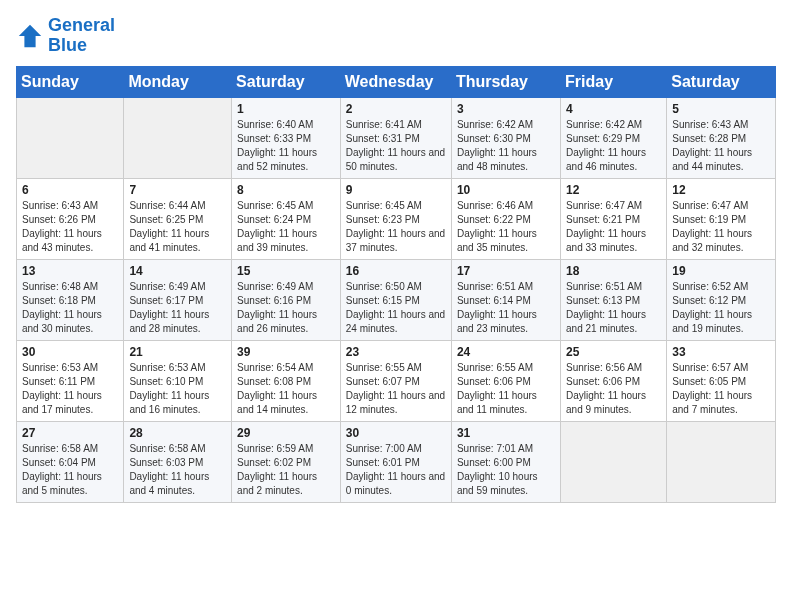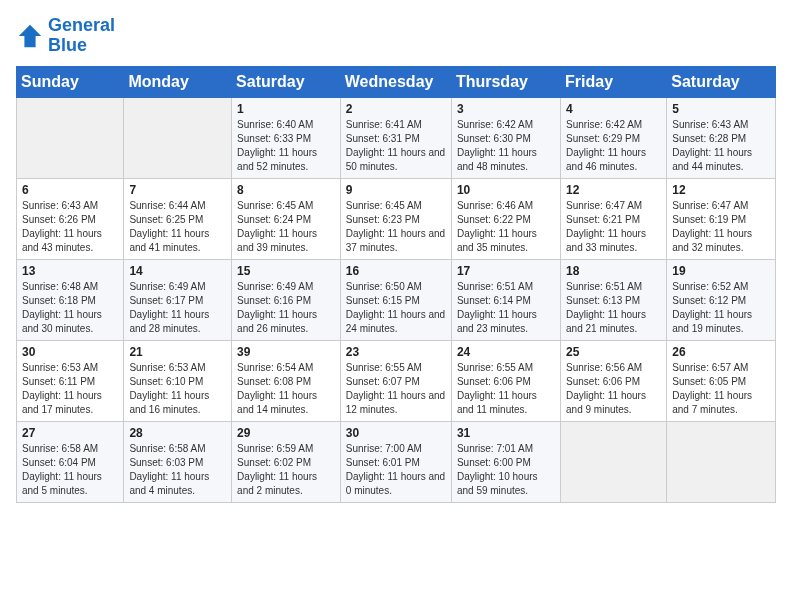--- a/index.html
+++ b/index.html
@@ -223,21 +223,21 @@
         </td>
         <td>
           <span class="day-num">24</span>
           <div class="day-info">Sunrise: 6:55 AM<br>Sunset: 6:06 PM<br>Daylight: 11 hours and 11 minutes.</div>
         </td>
         <td>
           <span class="day-num">25</span>
           <div class="day-info">Sunrise: 6:56 AM<br>Sunset: 6:06 PM<br>Daylight: 11 hours and 9 minutes.</div>
         </td>
         <td>
-          <span class="day-num">26</span>
+          <span class="day-num">33</span>
           <div class="day-info">Sunrise: 6:57 AM<br>Sunset: 6:05 PM<br>Daylight: 11 hours and 7 minutes.</div>
         </td>
       </tr>
       <tr>
         <td>
           <span class="day-num">27</span>
           <div class="day-info">Sunrise: 6:58 AM<br>Sunset: 6:04 PM<br>Daylight: 11 hours and 5 minutes.</div>
         </td>
         <td>
           <span class="day-num">28</span>

